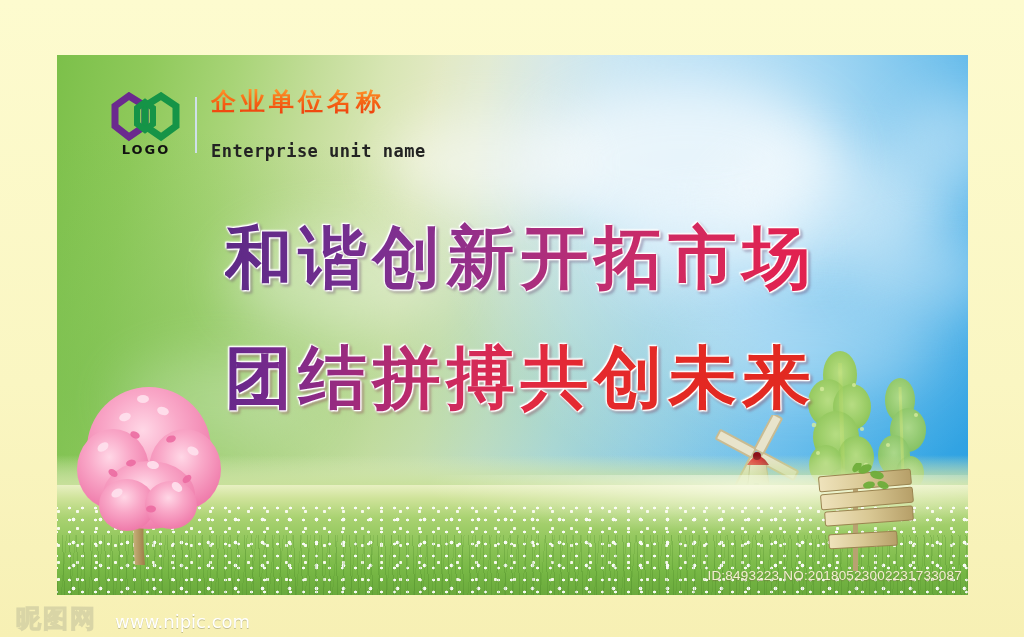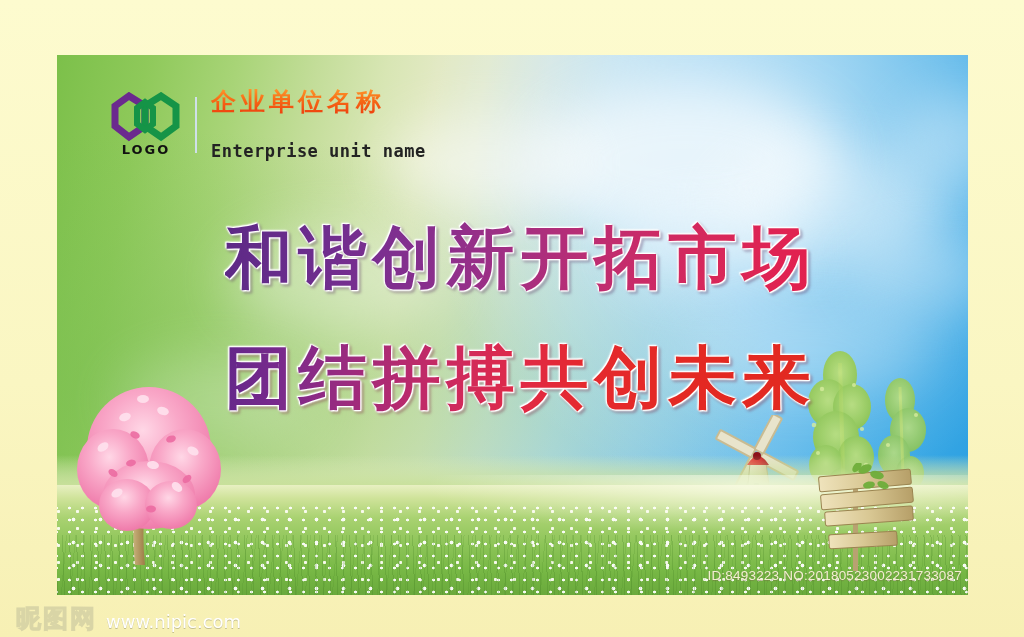--- a/index.html
+++ b/index.html
@@ -103,21 +103,21 @@
            drop-shadow(2px 2px 1px rgba(120,30,60,.35));
   }
 
   
   .tree{position:absolute;left:10px;bottom:28px;width:165px;height:190px;}
   .signpost{position:absolute;right:20px;bottom:22px;width:135px;height:110px;}
   .birches{position:absolute;right:22px;bottom:90px;width:150px;height:160px;}
   .windmill{position:absolute;left:645px;bottom:70px;width:110px;height:110px;}
 
   
-  .wm{position:absolute;left:8px;bottom:6px;display:flex;align-items:flex-end;gap:9px;padding-left:8px;}
+  .wm{position:absolute;left:8px;bottom:6px;display:flex;align-items:flex-end;gap:18px;padding-left:8px;}
   .wm-cn{font-family:"DejaVu Sans",sans-serif;font-size:25px;font-weight:bold;
     color:#efeccb;letter-spacing:2px;line-height:1;
     -webkit-text-stroke:1.2px #d9d5a6;}
   .wm-url{font-family:"DejaVu Sans","Liberation Sans",sans-serif;font-size:18px;
     color:#ffffff;letter-spacing:0px;line-height:1;
     text-shadow:0 1px 0 rgba(190,185,140,.9);}
   .idbar{position:absolute;right:6px;bottom:12px;
     font-family:"Liberation Sans","DejaVu Sans",sans-serif;font-size:13.5px;
     color:#f3efd2;letter-spacing:.2px;
     text-shadow:0 1px 1px rgba(120,115,70,.55);}

